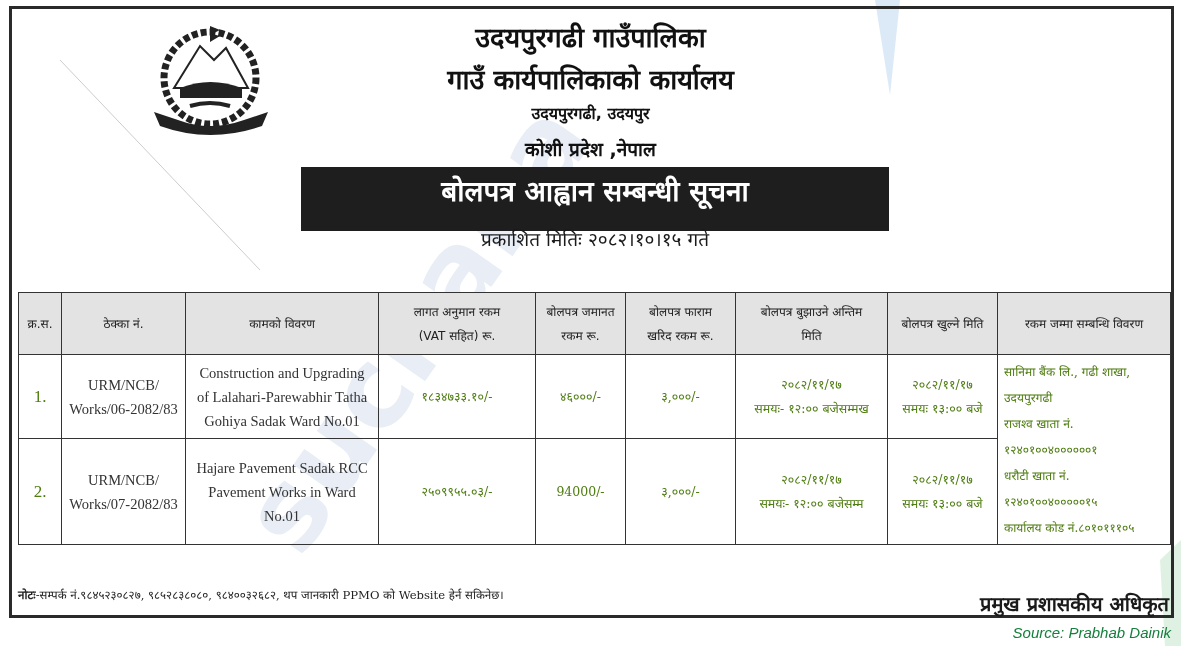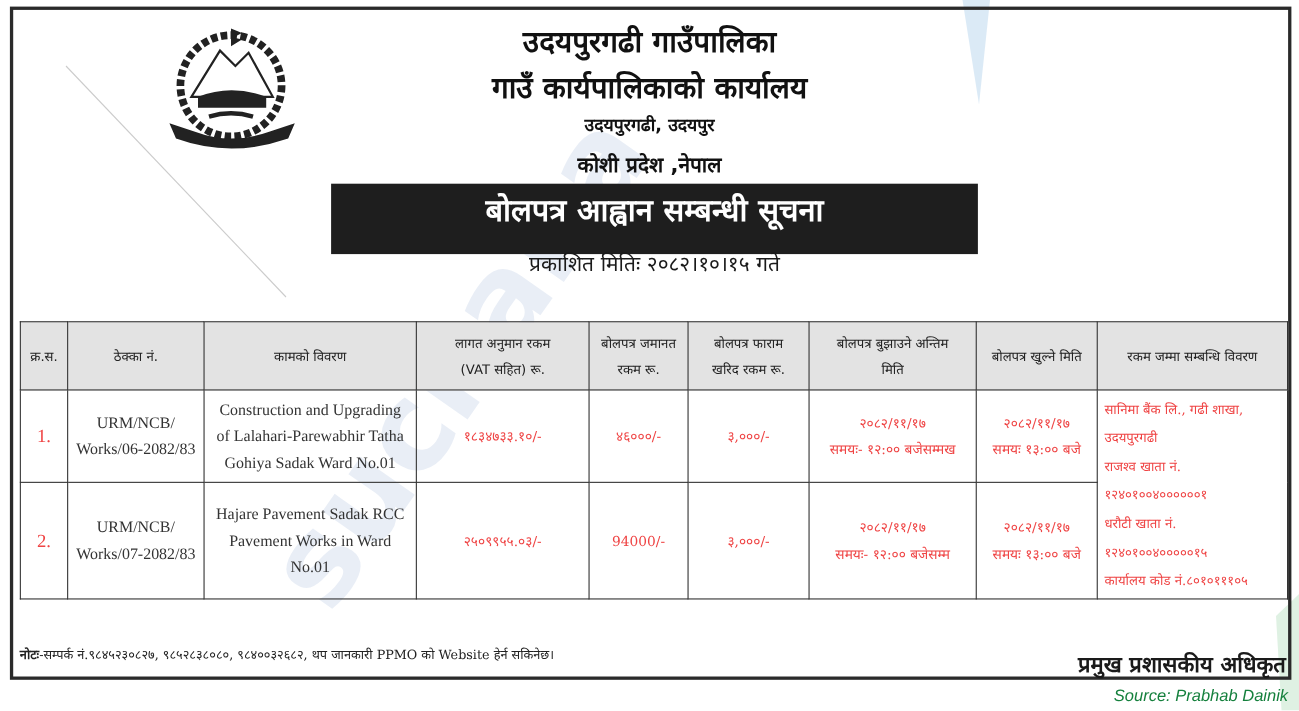--- a/index.html
+++ b/index.html
@@ -14,21 +14,21 @@
   .h3 { top:102px; font-size:16px; left:100px; }
   .h4 { top:136px; font-size:19px; left:100px; }
   .banner { position:absolute; left:301px; top:167px; width:588px; height:64px; background:#1e1e1e;
             color:#fff; font-size:28px; font-weight:bold; text-align:center; line-height:50px; }
   .pubdate { position:absolute; left:300px; top:226px; width:590px; text-align:center; font-size:19px; font-weight:normal; }
   .intro { position:absolute; left:18px; top:249px; width:1155px; font-size:12.4px; line-height:21px;
            font-family:"DejaVu Serif", serif; color:#222; }
   table.tbl { position:absolute; left:18px; top:292px; border-collapse:collapse; table-layout:fixed; }
   .tbl td, .tbl th { border:1.6px solid #333; text-align:center; vertical-align:middle; padding:0 4px; box-sizing:border-box; }
   .tbl th { background:#e3e3e3; font-size:12px; font-weight:normal; height:62px; line-height:24px; color:#222; }
-  .tbl td { font-size:12.5px; color:#ef4444; line-height:24px; font-family:"DejaVu Serif", serif; }
+  .tbl td { font-size:12.5px; color:#4d7c0f; line-height:24px; font-family:"DejaVu Serif", serif; }
   .tbl td.eng { font-family:"Liberation Serif", serif; font-size:14.5px; color:#333; }
   .tbl td.sn { font-family:"Liberation Serif", serif; font-size:17px; }
   .tbl td.bank { text-align:left; padding-left:6px; line-height:26px; font-size:12px; }
   .r1 td { height:84px; }
   .r2 td { height:106px; }
   .note { position:absolute; left:18px; top:587px; font-size:11.6px; color:#222; font-family:"DejaVu Serif", serif; }
   .note b { font-family:"DejaVu Sans", sans-serif; }
   .sign { position:absolute; right:12px; top:590px; font-size:20px; font-weight:bold; color:#1a1a1a; }
   .source { position:absolute; right:10px; top:624px; font-size:15px; font-style:italic; font-family:"Liberation Sans", sans-serif; color:#15803d;text-align:center; }
   .wm { position:absolute; pointer-events:none; }

